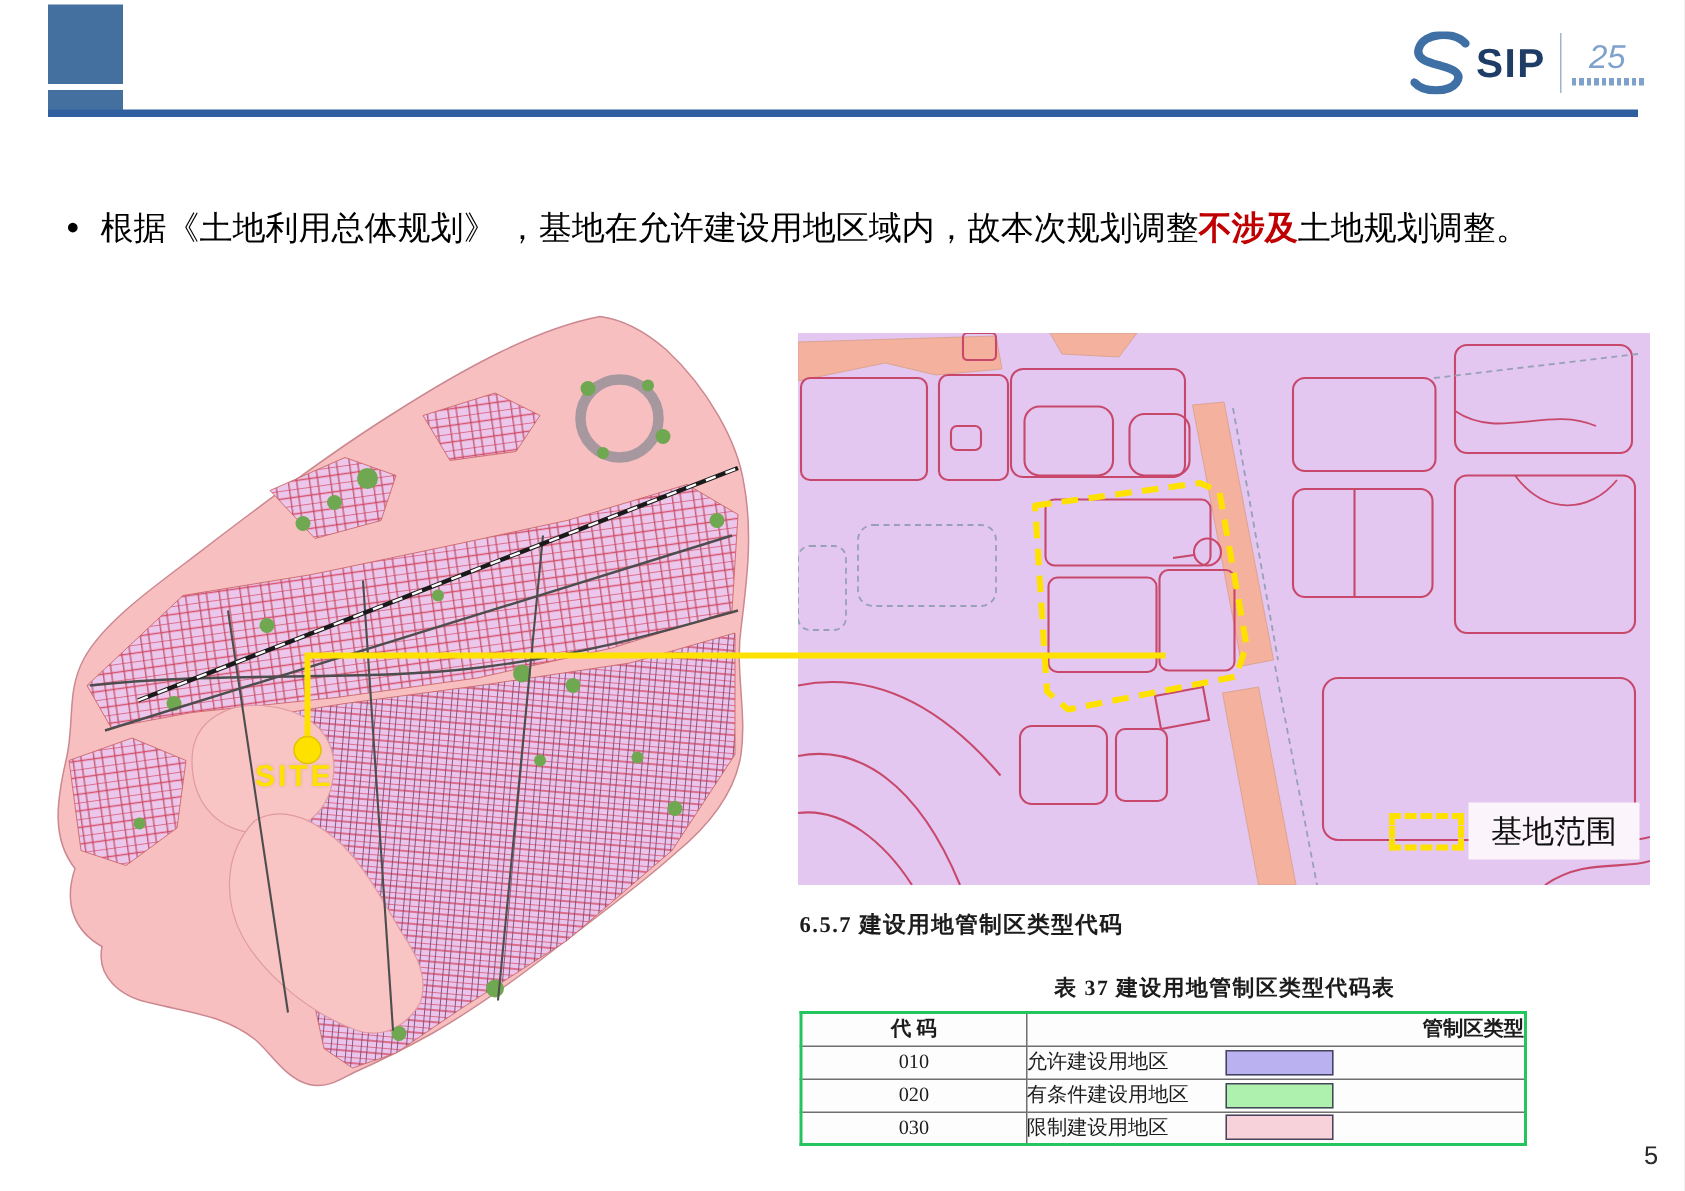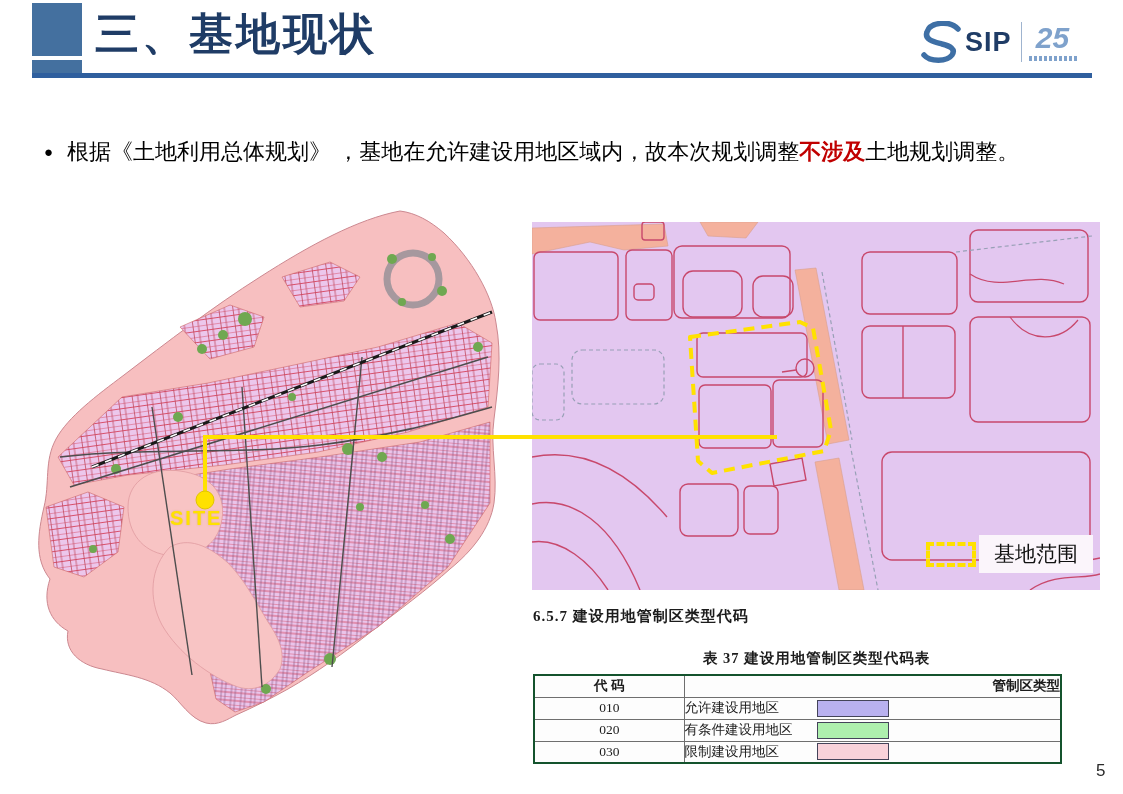--- a/index.html
+++ b/index.html
@@ -11,25 +11,25 @@
   }
   
   .deco-square { position:absolute; left:32px; top:3px; width:50px; height:53px; background:#44709F; }
   .deco-bar    { position:absolute; left:32px; top:60px; width:50px; height:14px; background:#44709F; }
   .header-rule { position:absolute; left:32px; top:73px; width:1060px; height:5px; background:#2F5F9E; }
   .page-title  {
     position:absolute; left:95px; top:6px; font-size:44px; font-weight:bold;
     color:#1F3C66; letter-spacing:3px; line-height:1.25;
   }
   
-  .logo { position:absolute; left:919px; top:16px; width:160px; height:52px; display:flex; align-items:center;text-align:center; }
+  .logo { position:absolute; left:938px; top:16px; width:160px; height:52px; display:flex; align-items:center;text-align:center; }
   .logo-sip-text { font-size:27px; font-weight:bold; color:#1F3C66; letter-spacing:1px; margin-left:2px; }
   .logo-divider { width:1px; height:40px; background:#9FB4CF; margin:0 7px 0 9px; }
   .logo-25-wrap { display:flex; flex-direction:column; align-items:center; }
-  .logo-25 { font-size:30px; font-weight:bold; font-style:italic; color:#7FA2CC; line-height:1; }
+  .logo-25 { font-size:22px; font-weight:normal; font-style:italic; color:#7FA2CC; line-height:1; }
   .logo-subtext-bar { margin-top:3px; width:48px; height:5px;
     background:repeating-linear-gradient(90deg,#7FA2CC 0 3px,#ffffff 3px 5px); }
   
   .subtitle { position:absolute; left:40px; top:88px; font-size:26px; font-weight:bold; color:#000; }
   .bullet-row { position:absolute; left:44px; top:137px; width:1040px; display:flex; align-items:flex-start; }
   .bullet-dot { font-size:15px; line-height:30px; color:#000; margin-right:14px; }
   .bullet-text { font-size:22px; color:#000; line-height:30px; }
   .bullet-text .em { color:#C00000; font-weight:bold; }
   
   .map-left  { position:absolute; left:30px;  top:205px; width:470px; height:535px; }
@@ -40,41 +40,40 @@
   .legend-swatch { position:absolute; left:926px; top:542px; width:50px; height:25px;
     border:4px dashed #FFE100; background:transparent; }
   .legend-label-box { position:absolute; left:979px; top:535px; width:114px; height:38px;
     background:#FBF5FB; display:flex; align-items:center; justify-content:center;
     font-size:21px; color:#111; }
   
   .doc-snippet { position:absolute; left:533px; top:607px; width:567px;
     font-family:"Liberation Serif", serif; color:#1c1c1c; }
   .doc-heading { font-size:15px; font-weight:bold; letter-spacing:1px; }
   .doc-caption { margin-top:23px; text-align:center; font-size:14.5px; font-weight:bold; letter-spacing:1px; }
-  table.code-table { margin-top:6px; width:529px; border-collapse:collapse; background:#FDFDFD;
-    border:2px solid #14532d; }
+  table.code-table { margin-top:6px; width:485px; border-collapse:collapse; background:#FDFDFD;
+    border:2px solid #22c55e; }
   table.code-table td { border:1.5px solid #6f6f6f; height:22px; font-size:13.5px; padding:0; }
   td.col-code { width:150px; text-align:center; }
   td.col-type { padding-left:18px; }
   .type-cell { display:flex; align-items:center; }
   .type-label { display:inline-block; width:132px; }
   .swatch { display:inline-block; width:72px; height:17px; border:1.5px solid #44445a; }
   .th-text { font-weight:bold; text-align:right; }
   
   .page-number { position:absolute; left:1096px; top:761px; font-size:17px; color:#2a2a2a; }
 </style>
 </head>
 <body>
 
 <div class="slide">
 
   <div class="deco-square"></div>
   <div class="deco-bar"></div>
   <div class="header-rule"></div>
-  <div class="page-title">三、基地现状</div>
 
   <div class="logo">
     <svg width="44" height="42" viewBox="0 0 44 40">
       <path d="M39,7 C31,-2 11,0 8,10 C5,18 16,20 23,22 C31,24 37,27 33,33 C28,40 11,40 5,33" fill="none" stroke="#3E6FA5" stroke-width="5.5" stroke-linecap="round"></path>
     </svg>
     <span class="logo-sip-text">SIP</span>
     <span class="logo-divider"></span>
     <span class="logo-25-wrap">
       <span class="logo-25">25</span>
       <span class="logo-subtext-bar"></span>

